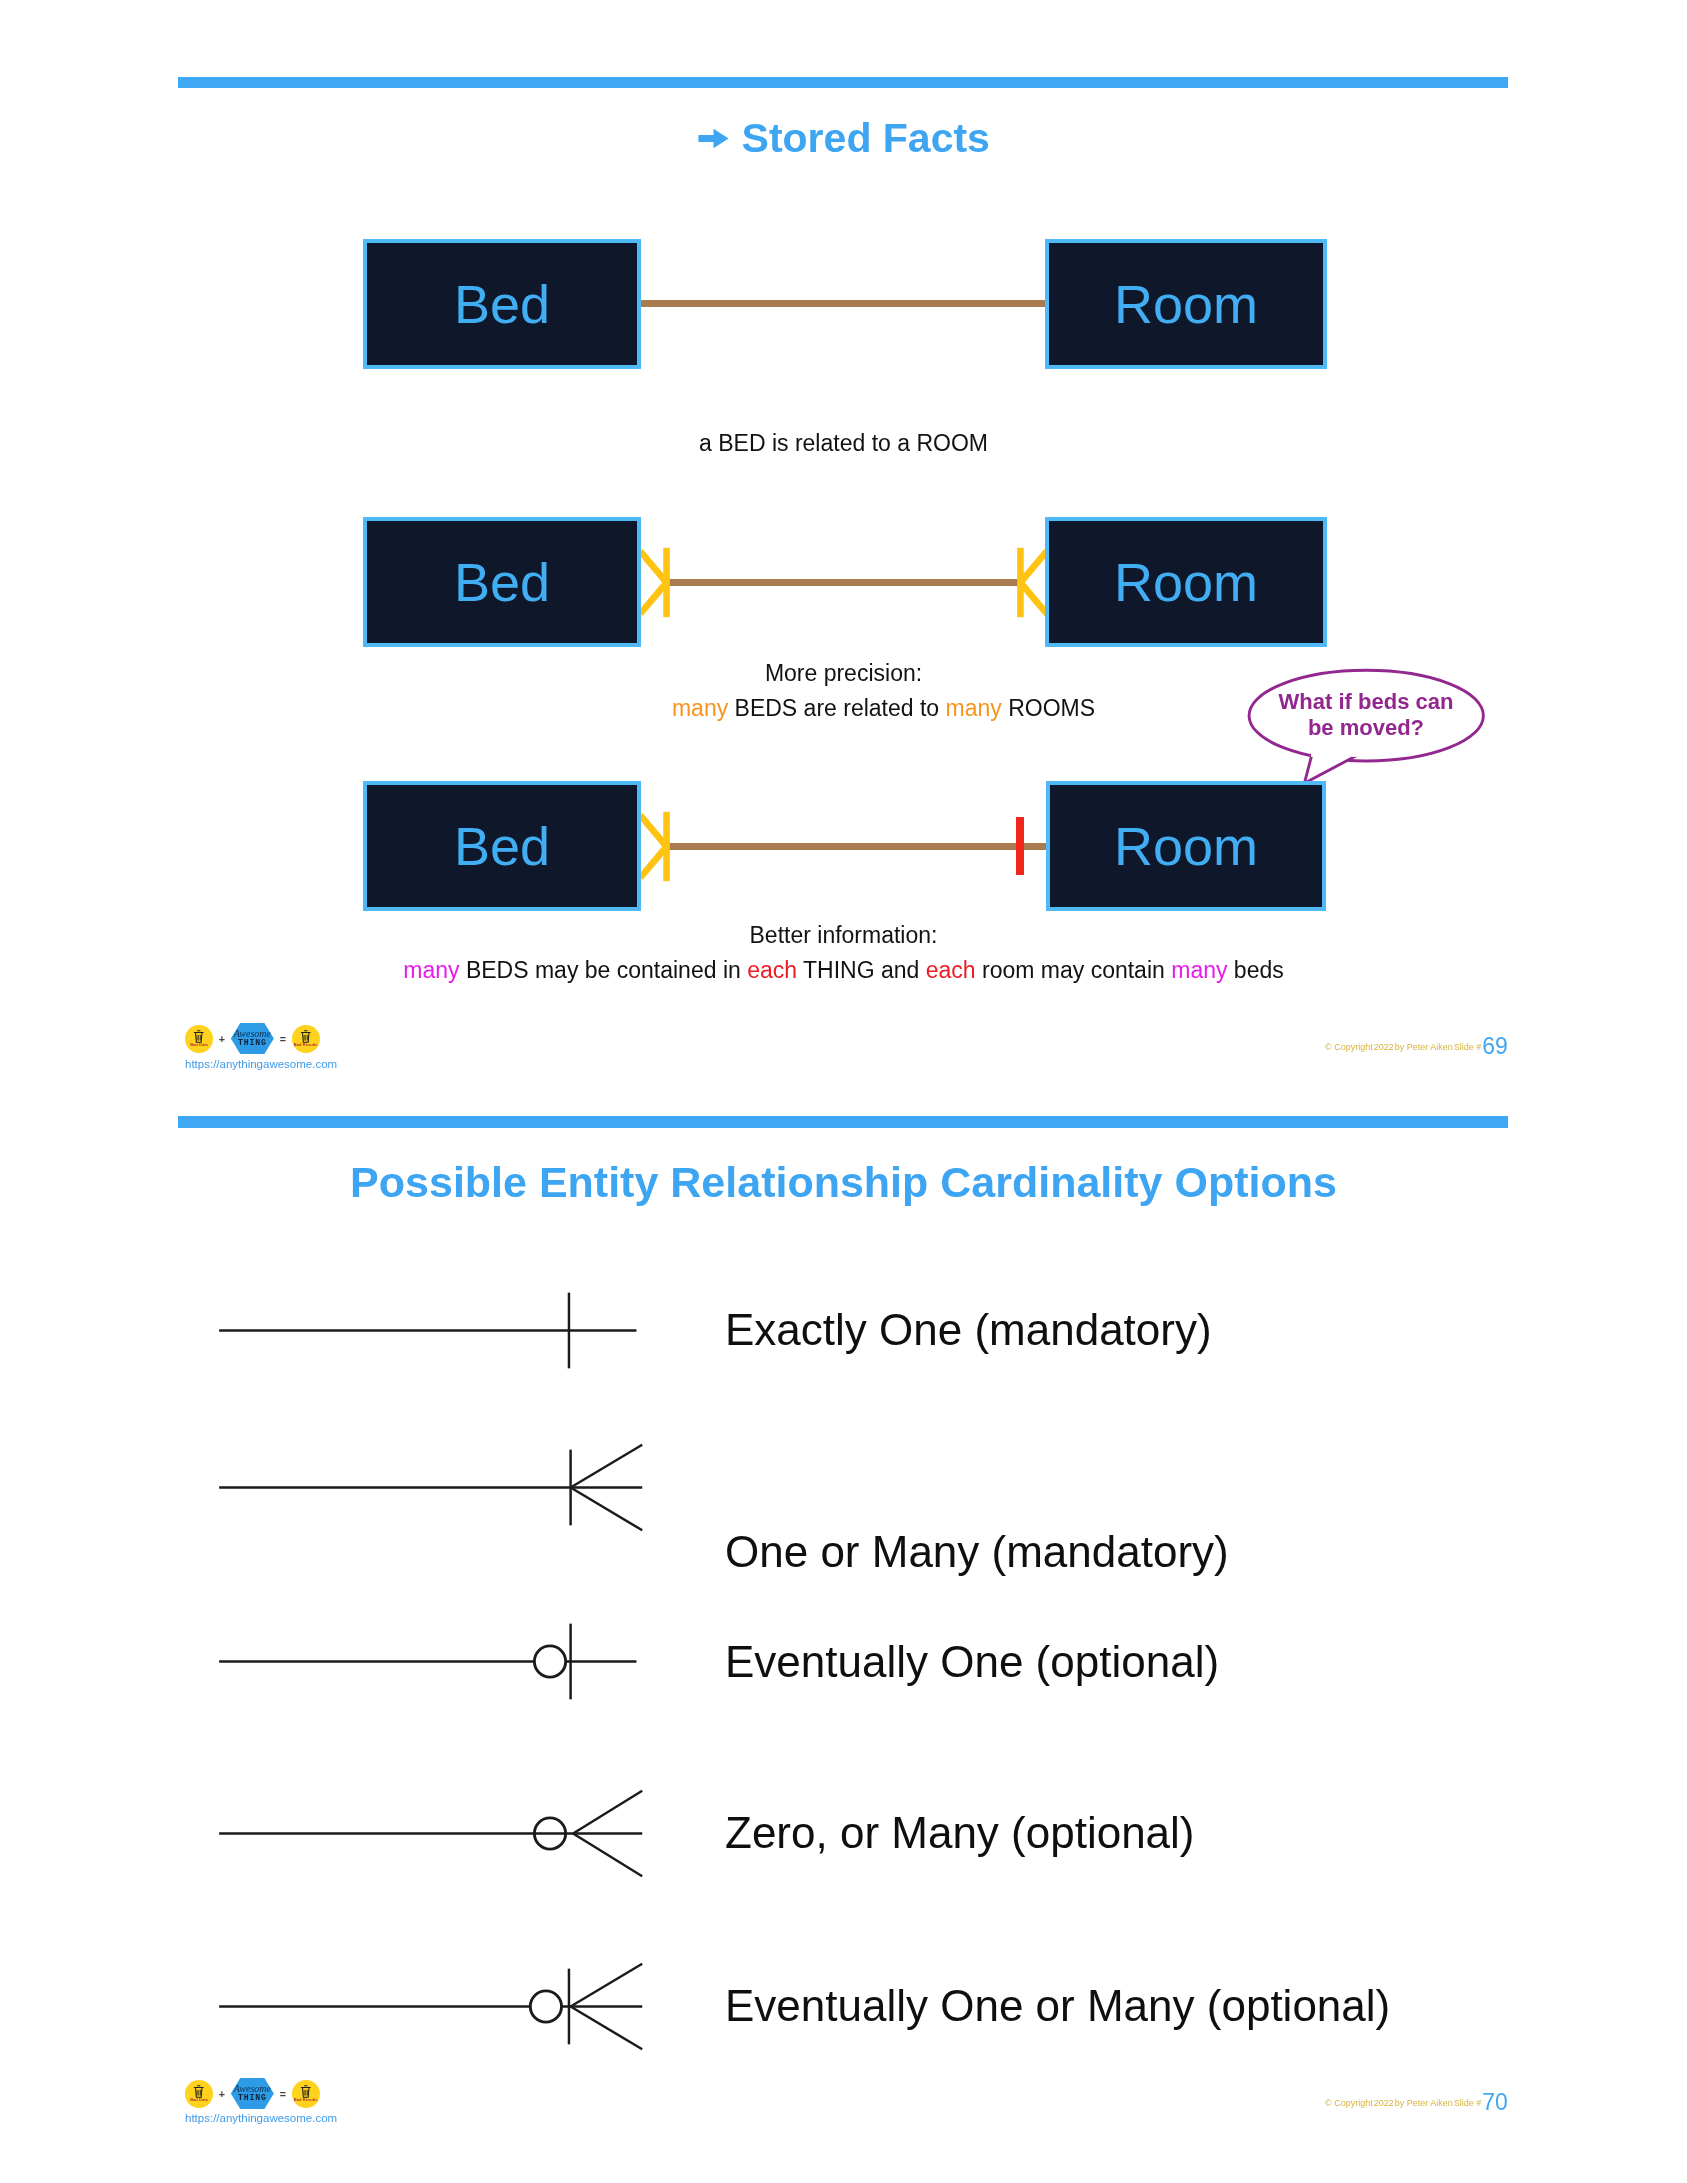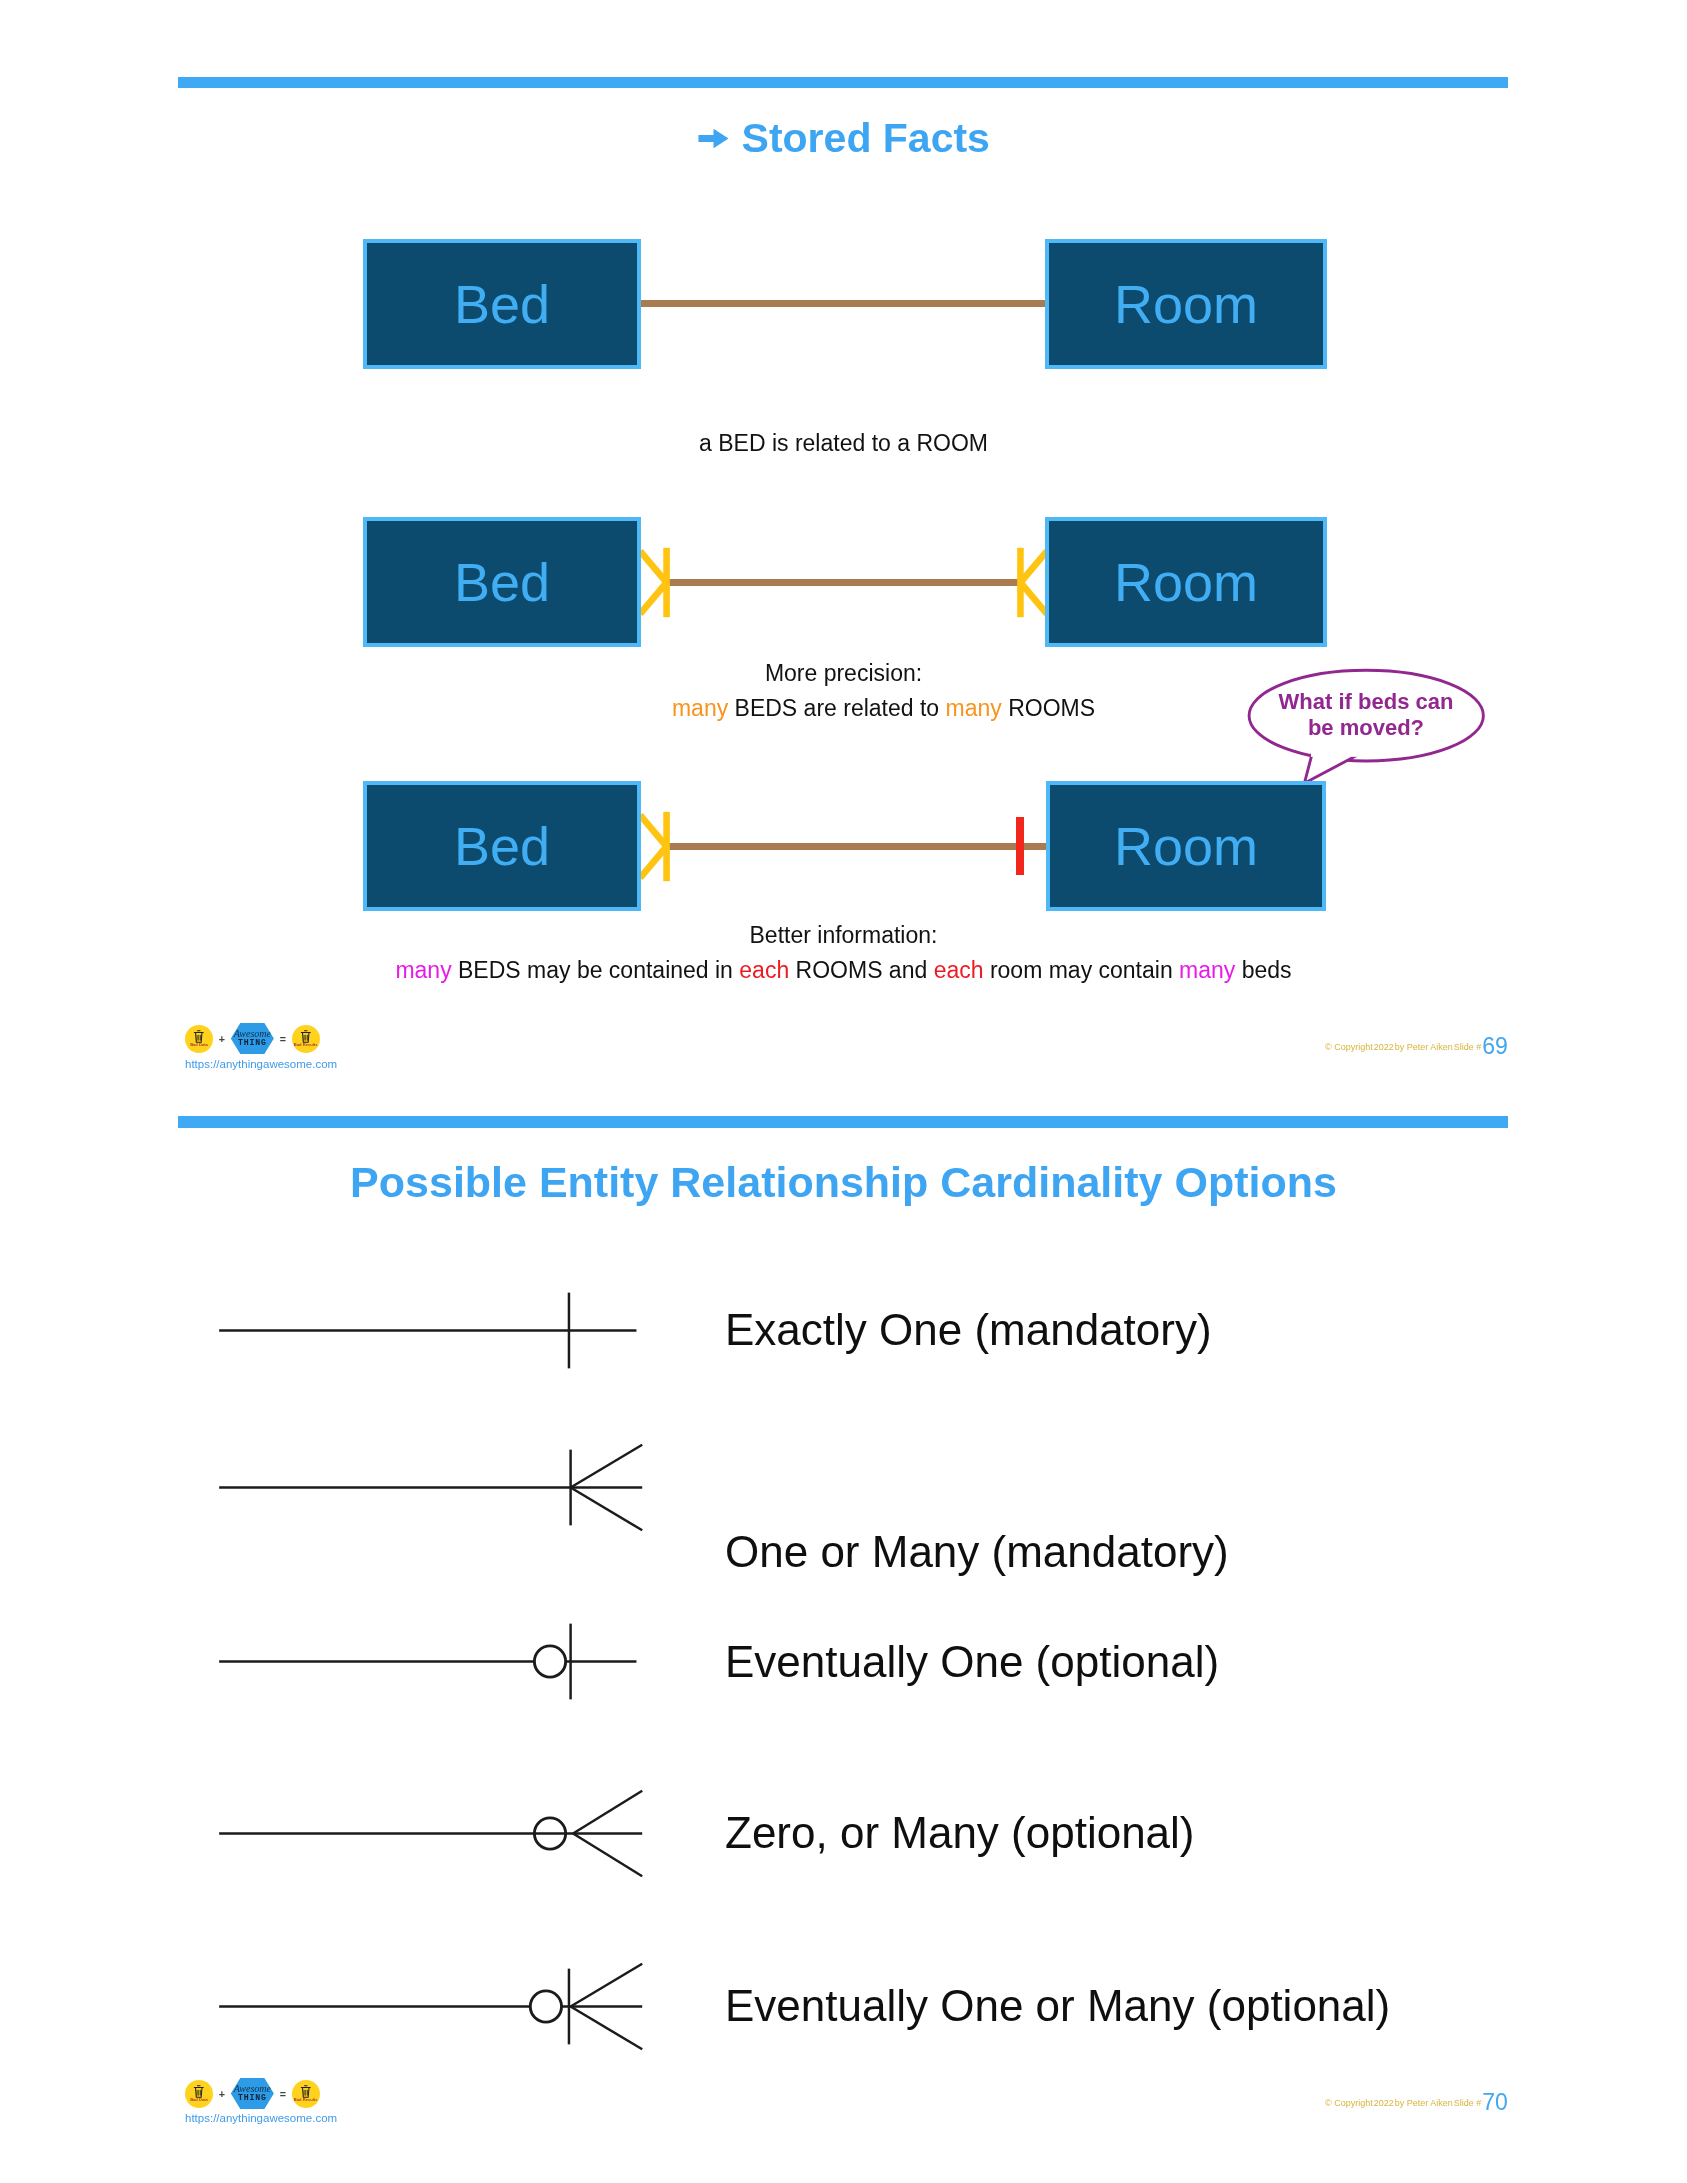--- a/index.html
+++ b/index.html
@@ -2,21 +2,21 @@
 <html style="font-size:13px"><head>
 <meta charset="utf-8">
 <style>
   html,body{margin:0;padding:0;background:#ffffff;}
   #canvas{position:relative;width:1687px;height:2183px;background:#ffffff;overflow:hidden;
           font-family:"Liberation Sans",sans-serif;}
   .abs{position:absolute;}
   .bar{position:absolute;left:178px;width:1330px;background:#3FA9F5;}
   .slide-title{position:absolute;left:0;width:100%;display:flex;justify-content:center;align-items:center;
                gap:11.5px;font-weight:bold;color:#3EA5F2;}
-  .entity-box{position:absolute;height:130px;border:4.1px solid #4FB9F7;background:#0c4a6e;
+  .entity-box{position:absolute;height:130px;border:4.1px solid #4FB9F7;background:#0f172a;
               display:flex;align-items:center;justify-content:center;
               font-size:54px;color:#41AEF4;box-sizing:border-box;}
   .rel-line{position:absolute;height:7.4px;background:#A87C50;}
   .cap{position:absolute;left:0;width:100%;text-align:center;font-size:23px;line-height:33px;
        color:#121212;white-space:pre-wrap;}
   .c-orange{color:#F7941E;}
   .c-magenta{color:#E81CE8;}
   .c-red{color:#ED1C24;}
   .bubble-text{position:absolute;text-align:center;font-weight:bold;font-size:22px;line-height:25.5px;
                color:#92278F;}
@@ -100,21 +100,21 @@
       </svg>
       <div class="abs" style="left:1016px;top:817px;width:8.2px;height:58px;background:#F2271B;"></div>
       <div class="entity-box" style="left:363px;top:781px;width:278px;">
         <span>Bed</span>
       </div>
       <div class="entity-box" style="left:1046px;top:781px;width:280px;">
         <span>Room</span>
       </div>
     </div>
     <div class="cap" style="top:919px;">Better information:</div>
-    <div class="cap" style="top:954px;"><span class="c-magenta">many</span><span> BEDS may be contained in </span><span class="c-red">each</span><span> ROOMS and </span><span class="c-red">each</span><span> room may contain </span><span class="c-magenta">many</span><span> beds</span></div>
+    <div class="cap" style="top:954px;"><span class="c-magenta">many</span><span> BEDS may be contained in </span><span class="c-red">each</span><span> THING and </span><span class="c-red">each</span><span> room may contain </span><span class="c-magenta">many</span><span> beds</span></div>
 
     <div class="brand" style="left:185px;top:1023px;">
       <div class="badge">
         <svg width="11.5" height="13" viewBox="0 0 14 16">
           <path d="M5 1 h4 M1 3 h12 M3 3 l1 12 h6 l1 -12" fill="none" stroke="#222" stroke-width="1.3"></path>
           <path d="M5 6 v7 M7 6 v7 M9 6 v7" stroke="#222" stroke-width="1"></path>
         </svg>
         <span class="badge-caption">Bad Data</span>
       </div>
       <span class="op">+</span>

